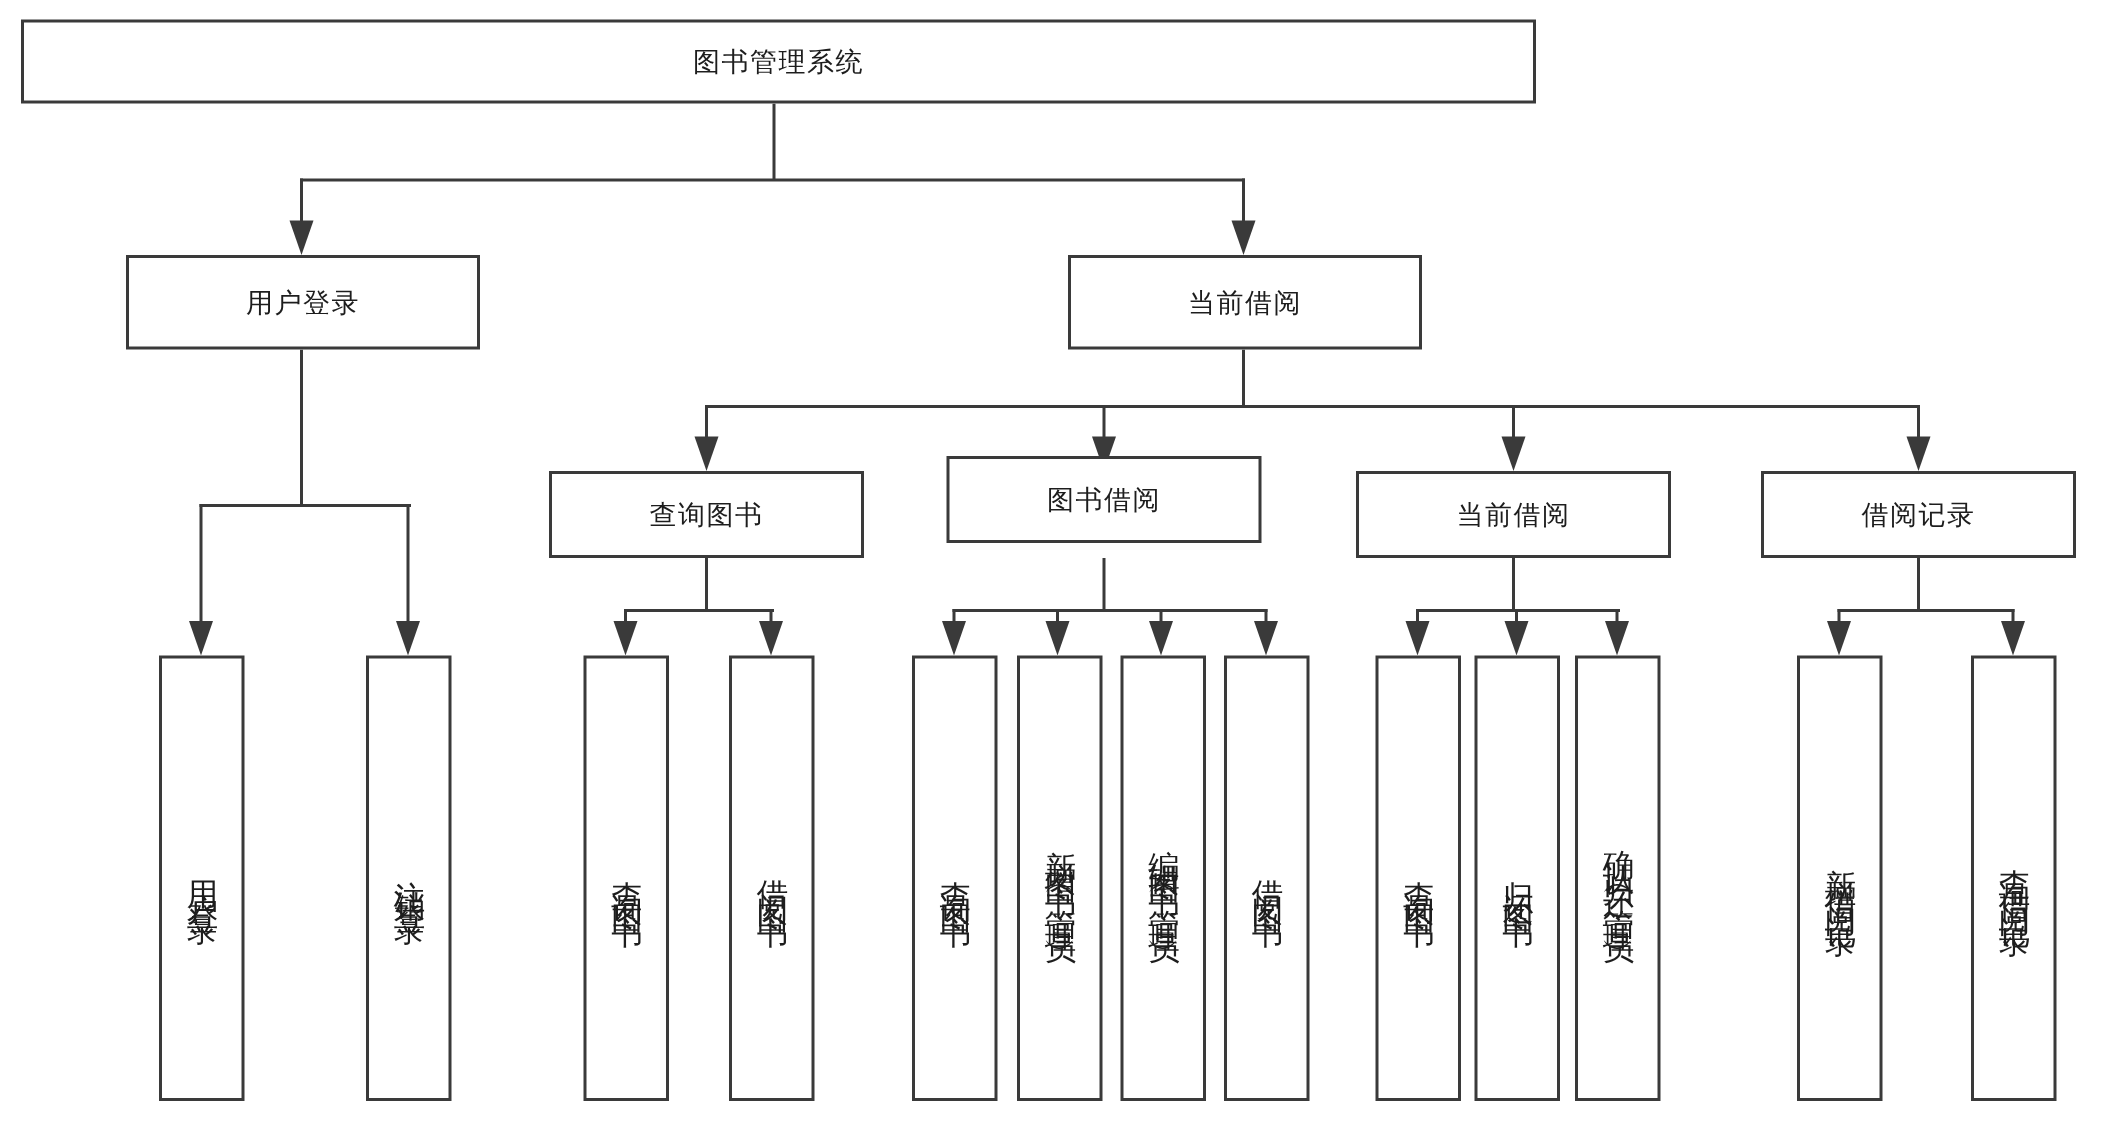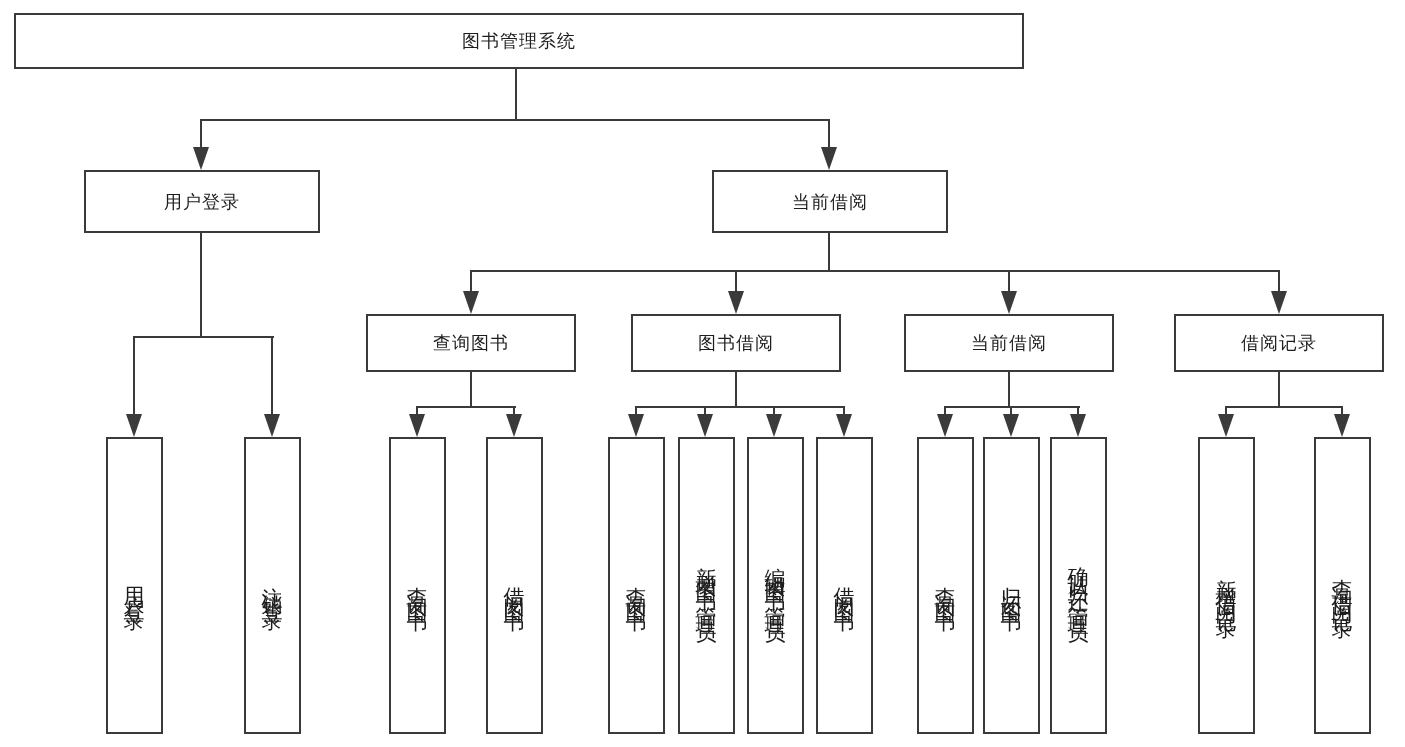--- a/index.html
+++ b/index.html
@@ -93,21 +93,21 @@
   <div class="line" style="left:735px; top:270px; width:2px; height:23px;"></div>
   <div class="ah" style="left:728px; top:291px;"></div>
   <div class="line" style="left:1008px; top:270px; width:2px; height:23px;"></div>
   <div class="ah" style="left:1001px; top:291px;"></div>
   <div class="line" style="left:1278px; top:270px; width:2px; height:23px;"></div>
   <div class="ah" style="left:1271px; top:291px;"></div>
 
   <div class="box" style="left:366px; top:314px; width:210px; height:58px;">
     <span>查询图书</span>
   </div>
-  <div class="box" style="left:631px; top:314px; width:210px; height:58px;">
+  <div class="box" style="left:631px; top:304px; width:210px; height:58px;">
     <span>图书借阅</span>
   </div>
   <div class="box" style="left:904px; top:314px; width:210px; height:58px;">
     <span>当前借阅</span>
   </div>
   <div class="box" style="left:1174px; top:314px; width:210px; height:58px;">
     <span>借阅记录</span>
   </div>
 
   <div class="line" style="left:470px; top:372px; width:2px; height:36px;"></div>

